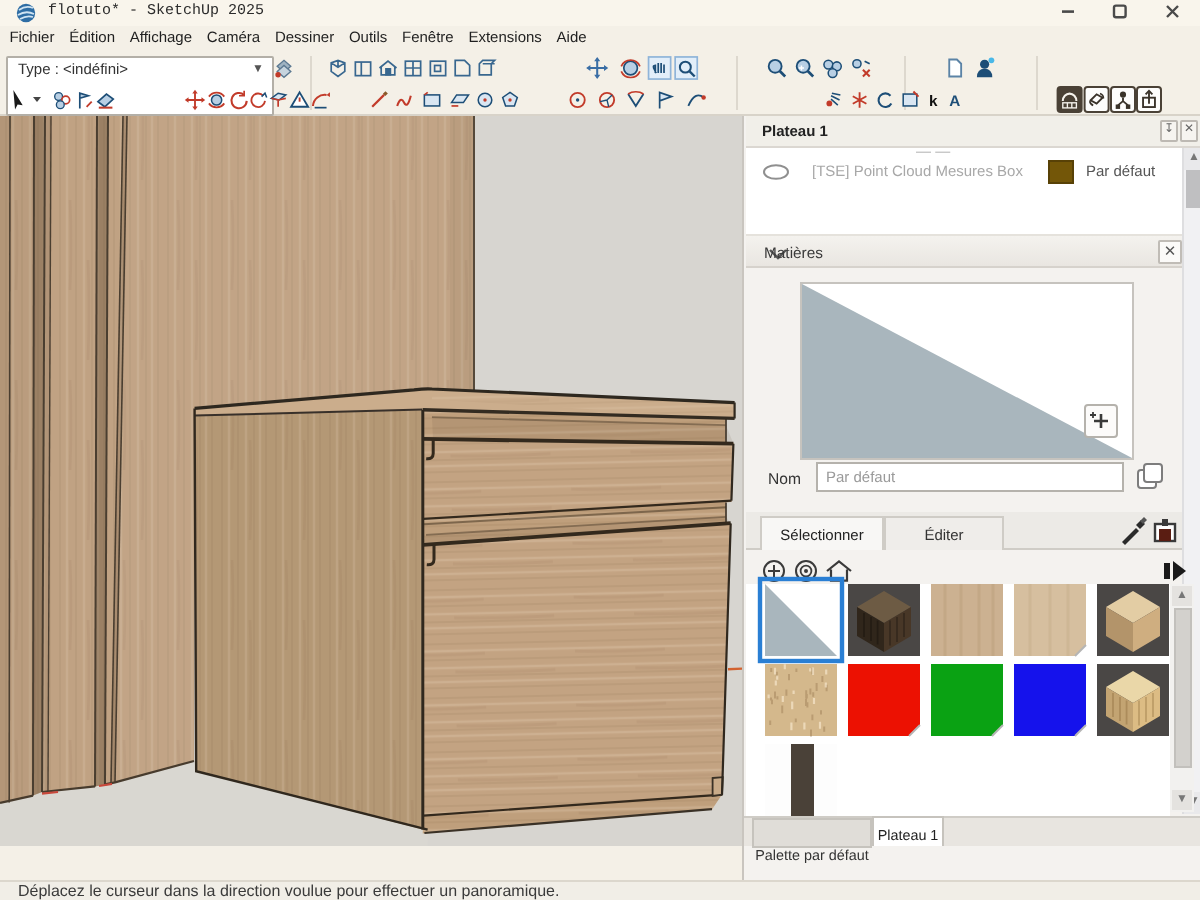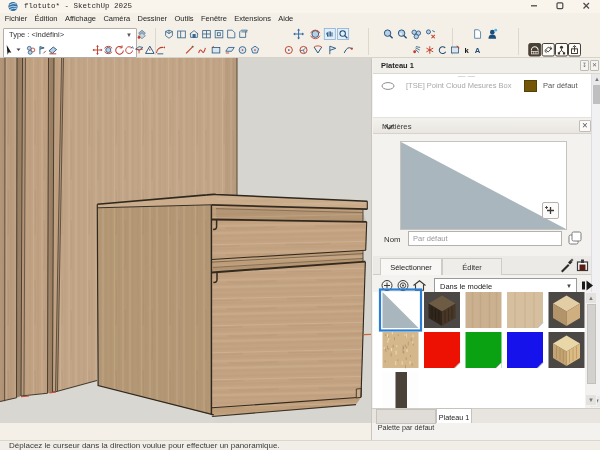--- a/index.html
+++ b/index.html
@@ -421,21 +421,20 @@
         <rect x="23" y="2.5" width="3" height="3.5" fill="#3a3a3a"></rect>
     </svg>
     <svg style="position:absolute;left:8px;top:220px" width="220" height="16">
       <circle cx="7" cy="7.5" r="5" fill="none" stroke="#3a3a3a" stroke-width="1"></circle>
         <path d="M7,4.5 v6 M4,7.5 h6" stroke="#3a3a3a" stroke-width="1"></path>
       <circle cx="23" cy="7.5" r="5" fill="none" stroke="#3a3a3a" stroke-width="1"></circle>
         <circle cx="23" cy="7.5" r="2.7" fill="none" stroke="#3a3a3a" stroke-width="0.9"></circle>
         <circle cx="23" cy="7.5" r="1" fill="#3a3a3a"></circle>
       <path d="M33.5,7.5 l6,-4.8 6,4.8 M35.5,6.8 v5.5 h8 v-5.5" fill="none" stroke="#3a3a3a" stroke-width="1.1"></path>
     </svg>
-    <div style="position:absolute;left:62px;top:220px;width:143px;height:15px;background:#fff;border:1px solid #9a9a9a;font-size:7.5px;color:#222;padding:2.5px 0 0 5px;">Dans le modèle<span style="position:absolute;right:4px;top:4px;font-size:6px;color:#444;">▼</span></div>
     <svg style="position:absolute;left:208px;top:220px" width="16" height="16">
         <path d="M2,3.5 h3 v8 h-3 z" fill="#1a1a1a"></path>
         <path d="M6.5,2.5 l6.5,5 -6.5,5 z" fill="#1a1a1a"></path>
       </svg>
     <div id="swatcharea"></div>
     <svg id="swatches" style="position:absolute;left:0;top:217px" width="229" height="173">
         <rect x="8.0" y="14.5" width="41" height="41" fill="none" stroke="#2a7fd4" stroke-width="2.2"></rect>
         <rect x="10.5" y="17" width="36" height="36" fill="#fff"></rect>
         <path d="M10.5,17 L10.5,53 L46.5,53 Z" fill="#a9b6bd"></path>
         <g transform="translate(52,17)">

